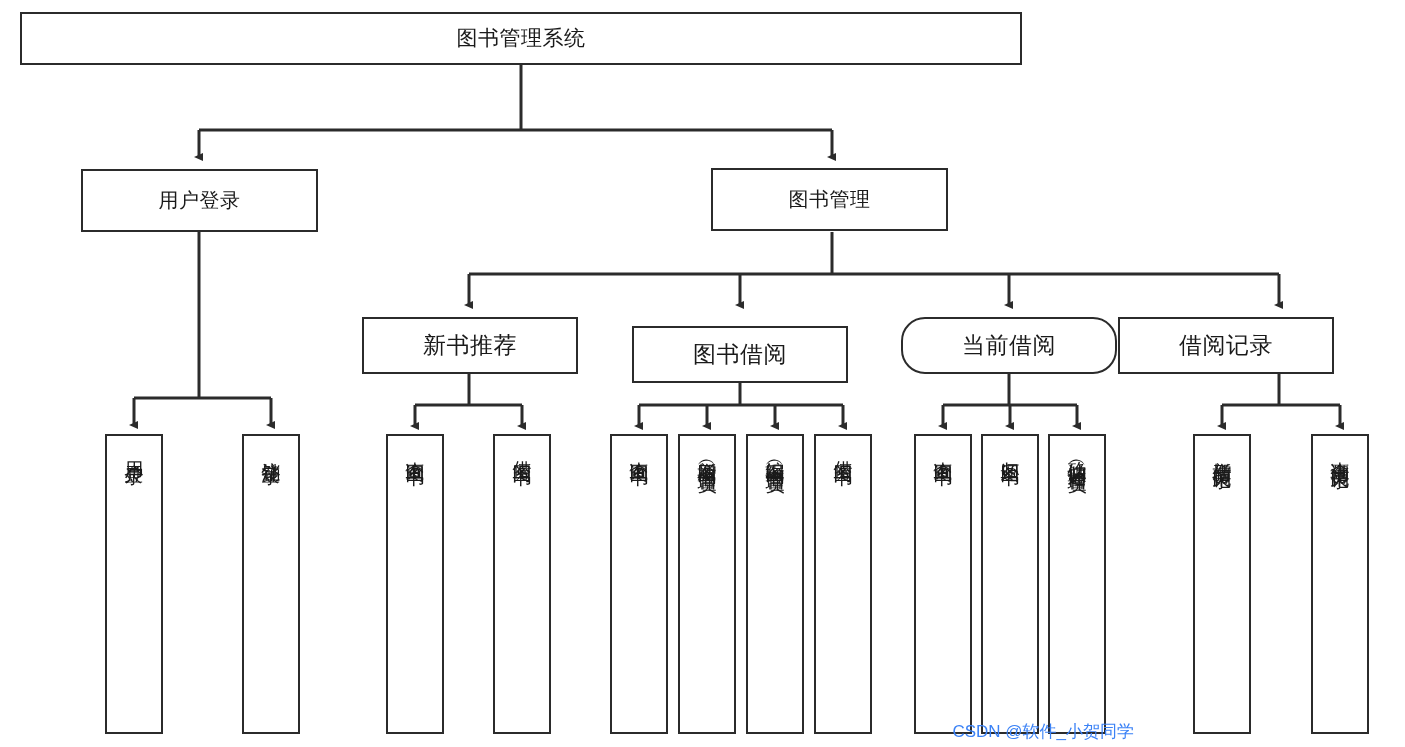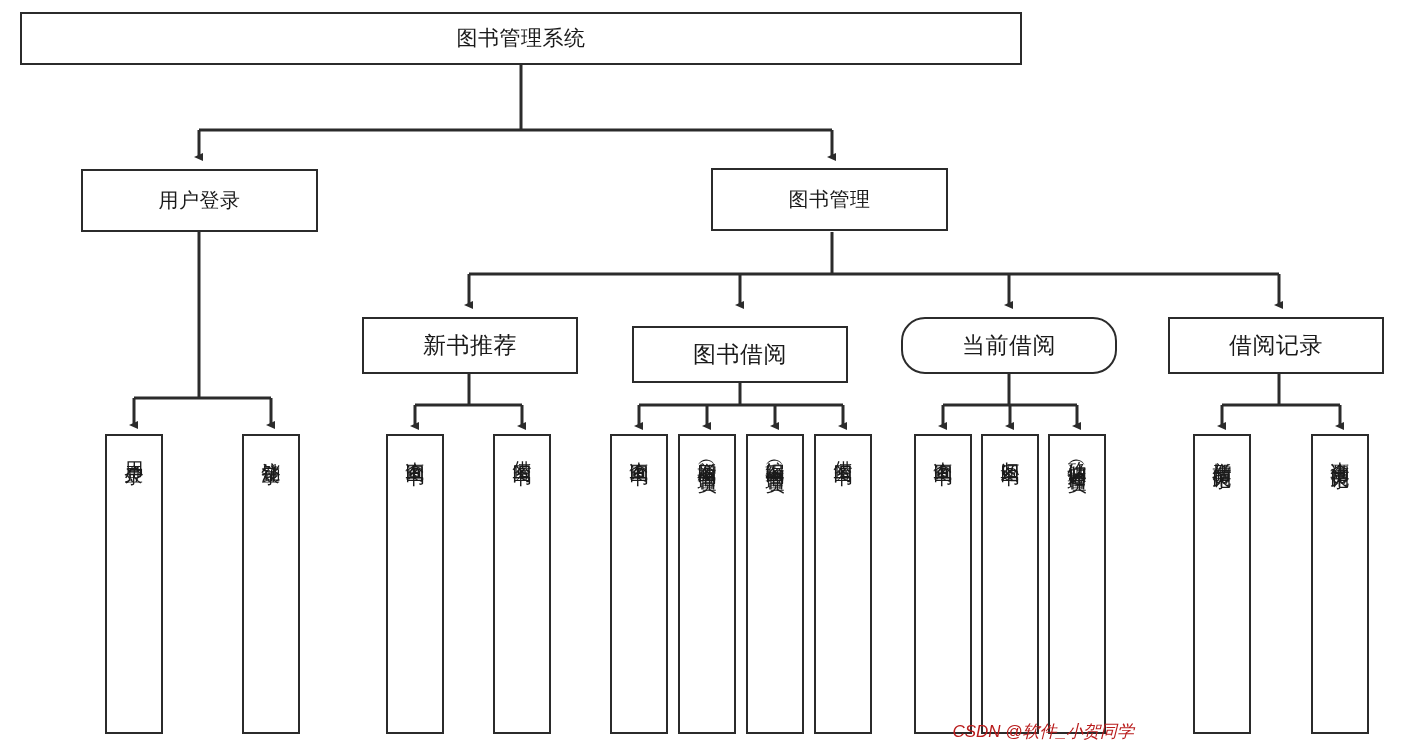--- a/index.html
+++ b/index.html
@@ -63,25 +63,24 @@
     text-orientation: upright;
     line-height: 1.05;
     letter-spacing: 2px;
     white-space: nowrap;
   }
   #watermark {
     position: absolute;
     right: 10px;
     bottom: 4px;
     font-size: 17px;
-    color: #b91c1c;
+    color: #3b82f6;
     white-space: nowrap;
     user-select: none;
     pointer-events: none;
-    font-style: italic;
   }
 </style>
 </head>
 <body>
 
 <div id="diagram-root">
 
   <svg id="connectors" viewBox="0 0 1405 747" xmlns="http://www.w3.org/2000/svg">
     <defs>
       <marker id="arrow" markerWidth="10" markerHeight="10" refX="5" refY="5" orient="auto" markerUnits="userSpaceOnUse">
@@ -145,21 +144,21 @@
 
   <div class="node node-l3" style="left:362px; top:317px; width:216px; height:57px;">
     <span class="node-label">新书推荐</span>
   </div>
   <div class="node node-l3" style="left:632px; top:326px; width:216px; height:57px;">
     <span class="node-label">图书借阅</span>
   </div>
   <div class="node node-l3" style="left:901px; top:317px; width:216px; height:57px;border-radius:24px;">
     <span class="node-label">当前借阅</span>
   </div>
-  <div class="node node-l3" style="left:1168px; top:317px; width:216px; height:57px;">
+  <div class="node node-l3" style="left:1118px; top:317px; width:216px; height:57px;">
     <span class="node-label">借阅记录</span>
   </div>
 
   <div class="node node-leaf" style="left:105px; top:434px; width:58px; height:300px;">
     <span class="node-label">用户登录</span>
   </div>
   <div class="node node-leaf" style="left:242px; top:434px; width:58px; height:300px;">
     <span class="node-label">注销登录</span>
   </div>
 

